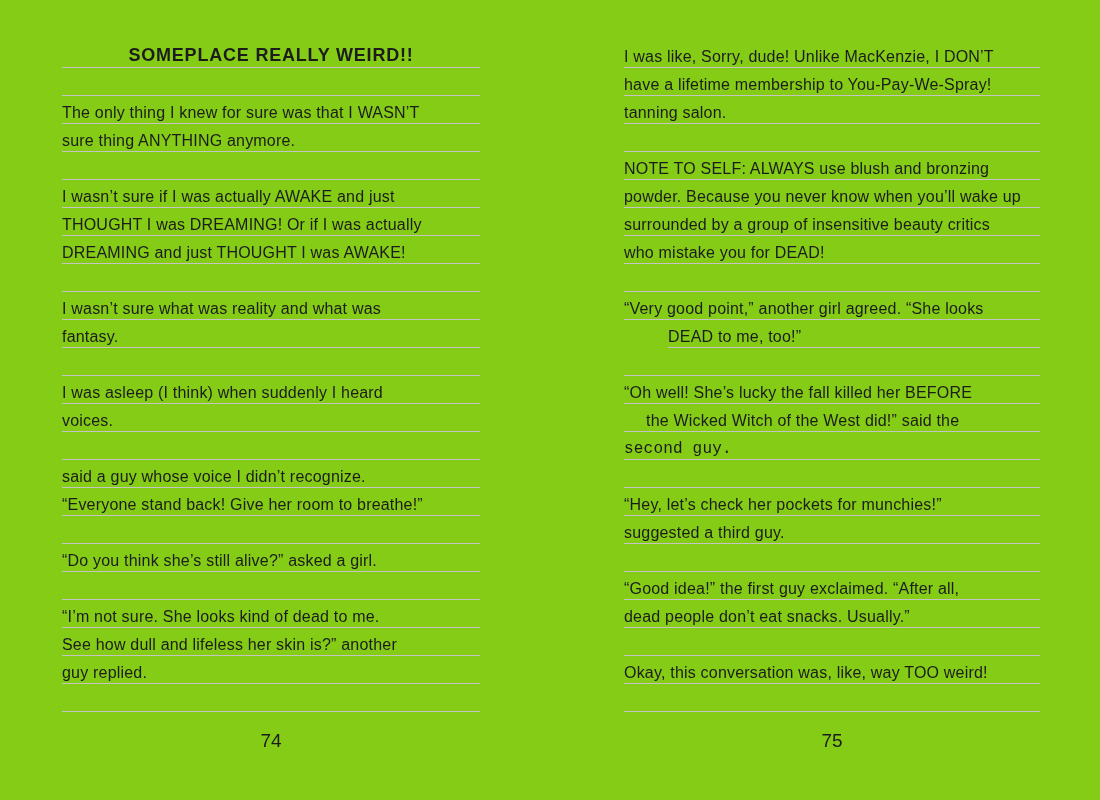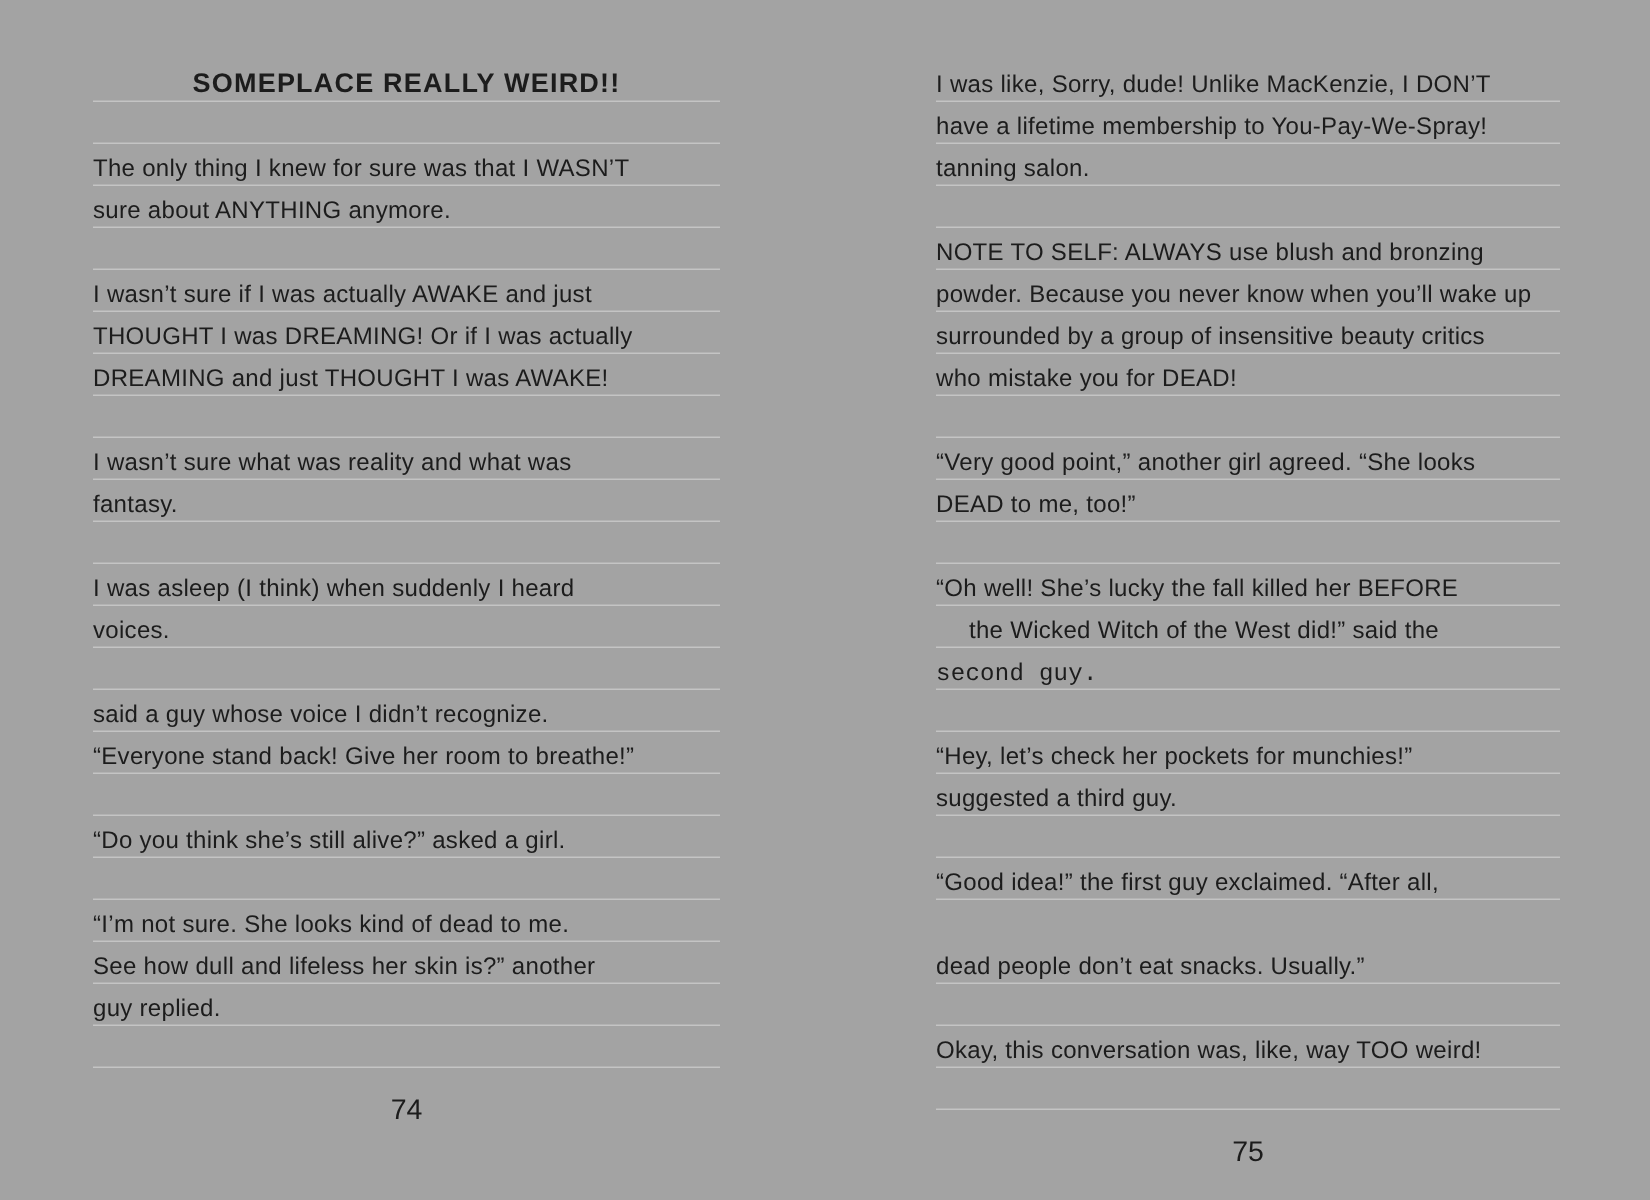--- a/index.html
+++ b/index.html
@@ -5,21 +5,21 @@
   html, body {
     margin: 0;
     padding: 0;
     background: #ffffff;
     font-family: "Liberation Sans", sans-serif;
   }
   .stage {
     position: relative;
     width: 1100px;
     height: 800px;
-    background: #a3a3a3;
+    background: #84cc16;
     overflow: hidden;
   }
   .spread {
     display: flex;
     padding-top: 40px;
   }
   .page {
     box-sizing: border-box;
   }
   .page-left {
@@ -70,21 +70,21 @@
     <section class="page page-left">
       <div class="rows">
           <div class="row title-row" style="border-bottom-color: rgb(196, 196, 196);">
             <span class="txt" style="color: rgb(28, 28, 28);">SOMEPLACE REALLY WEIRD!!</span>
           </div>
           <div class="row" style="border-bottom-color: rgb(196, 196, 196);"></div>
           <div class="row" style="border-bottom-color: rgb(196, 196, 196);">
             <span class="txt" style="color: rgb(28, 28, 28);">The only thing I knew for sure was that I WASN’T</span>
           </div>
           <div class="row" style="border-bottom-color: rgb(196, 196, 196);">
-            <span class="txt" style="color: rgb(28, 28, 28);">sure about ANYTHING anymore.</span>
+            <span class="txt" style="color: rgb(28, 28, 28);">sure thing ANYTHING anymore.</span>
           </div>
           <div class="row" style="border-bottom-color: rgb(196, 196, 196);"></div>
           <div class="row" style="border-bottom-color: rgb(196, 196, 196);">
             <span class="txt" style="color: rgb(28, 28, 28);">I wasn’t sure if I was actually AWAKE and just</span>
           </div>
           <div class="row" style="border-bottom-color: rgb(196, 196, 196);">
             <span class="txt" style="color: rgb(28, 28, 28);">THOUGHT I was DREAMING! Or if I was actually</span>
           </div>
           <div class="row" style="border-bottom-color: rgb(196, 196, 196);">
             <span class="txt" style="color: rgb(28, 28, 28);">DREAMING and just THOUGHT I was AWAKE!</span>
@@ -150,21 +150,21 @@
           <div class="row" style="border-bottom-color: rgb(196, 196, 196);">
             <span class="txt" style="color: rgb(28, 28, 28);">surrounded by a group of insensitive beauty critics</span>
           </div>
           <div class="row" style="border-bottom-color: rgb(196, 196, 196);">
             <span class="txt" style="color: rgb(28, 28, 28);">who mistake you for DEAD!</span>
           </div>
           <div class="row" style="border-bottom-color: rgb(196, 196, 196);"></div>
           <div class="row" style="border-bottom-color: rgb(196, 196, 196);">
             <span class="txt" style="color: rgb(28, 28, 28);">“Very good point,” another girl agreed. “She looks</span>
           </div>
-          <div class="row" style="border-bottom-color: rgb(196, 196, 196);">
+          <div class="row" style="border-bottom-color: rgb(196, 196, 196); margin-left: 44px;">
             <span class="txt" style="color: rgb(28, 28, 28);">DEAD to me, too!”</span>
           </div>
           <div class="row" style="border-bottom-color: rgb(196, 196, 196);"></div>
           <div class="row" style="border-bottom-color: rgb(196, 196, 196);">
             <span class="txt" style="color: rgb(28, 28, 28);">“Oh well! She’s lucky the fall killed her BEFORE</span>
           </div>
           <div class="row" style="border-bottom-color: rgb(196, 196, 196);">
             <span class="txt" style="color: rgb(28, 28, 28); margin-left: 22px;">the Wicked Witch of the West did!” said the</span>
           </div>
           <div class="row" style="border-bottom-color: rgb(196, 196, 196);">
@@ -174,21 +174,21 @@
           <div class="row" style="border-bottom-color: rgb(196, 196, 196);">
             <span class="txt" style="color: rgb(28, 28, 28);">“Hey, let’s check her pockets for munchies!”</span>
           </div>
           <div class="row" style="border-bottom-color: rgb(196, 196, 196);">
             <span class="txt" style="color: rgb(28, 28, 28);">suggested a third guy.</span>
           </div>
           <div class="row" style="border-bottom-color: rgb(196, 196, 196);"></div>
           <div class="row" style="border-bottom-color: rgb(196, 196, 196);">
             <span class="txt" style="color: rgb(28, 28, 28);">“Good idea!” the first guy exclaimed. “After all,</span>
           </div>
-          <div class="row" style="border-bottom-color: rgb(196, 196, 196); margin-top: 28px;">
+          <div class="row" style="border-bottom-color: rgb(196, 196, 196);">
             <span class="txt" style="color: rgb(28, 28, 28);">dead people don’t eat snacks. Usually.”</span>
           </div>
           <div class="row" style="border-bottom-color: rgb(196, 196, 196);"></div>
           <div class="row" style="border-bottom-color: rgb(196, 196, 196);">
             <span class="txt" style="color: rgb(28, 28, 28);">Okay, this conversation was, like, way TOO weird!</span>
           </div>
           <div class="row" style="border-bottom-color: rgb(196, 196, 196);"></div>
         </div>
       <div class="page-number">75</div>
     </section>

